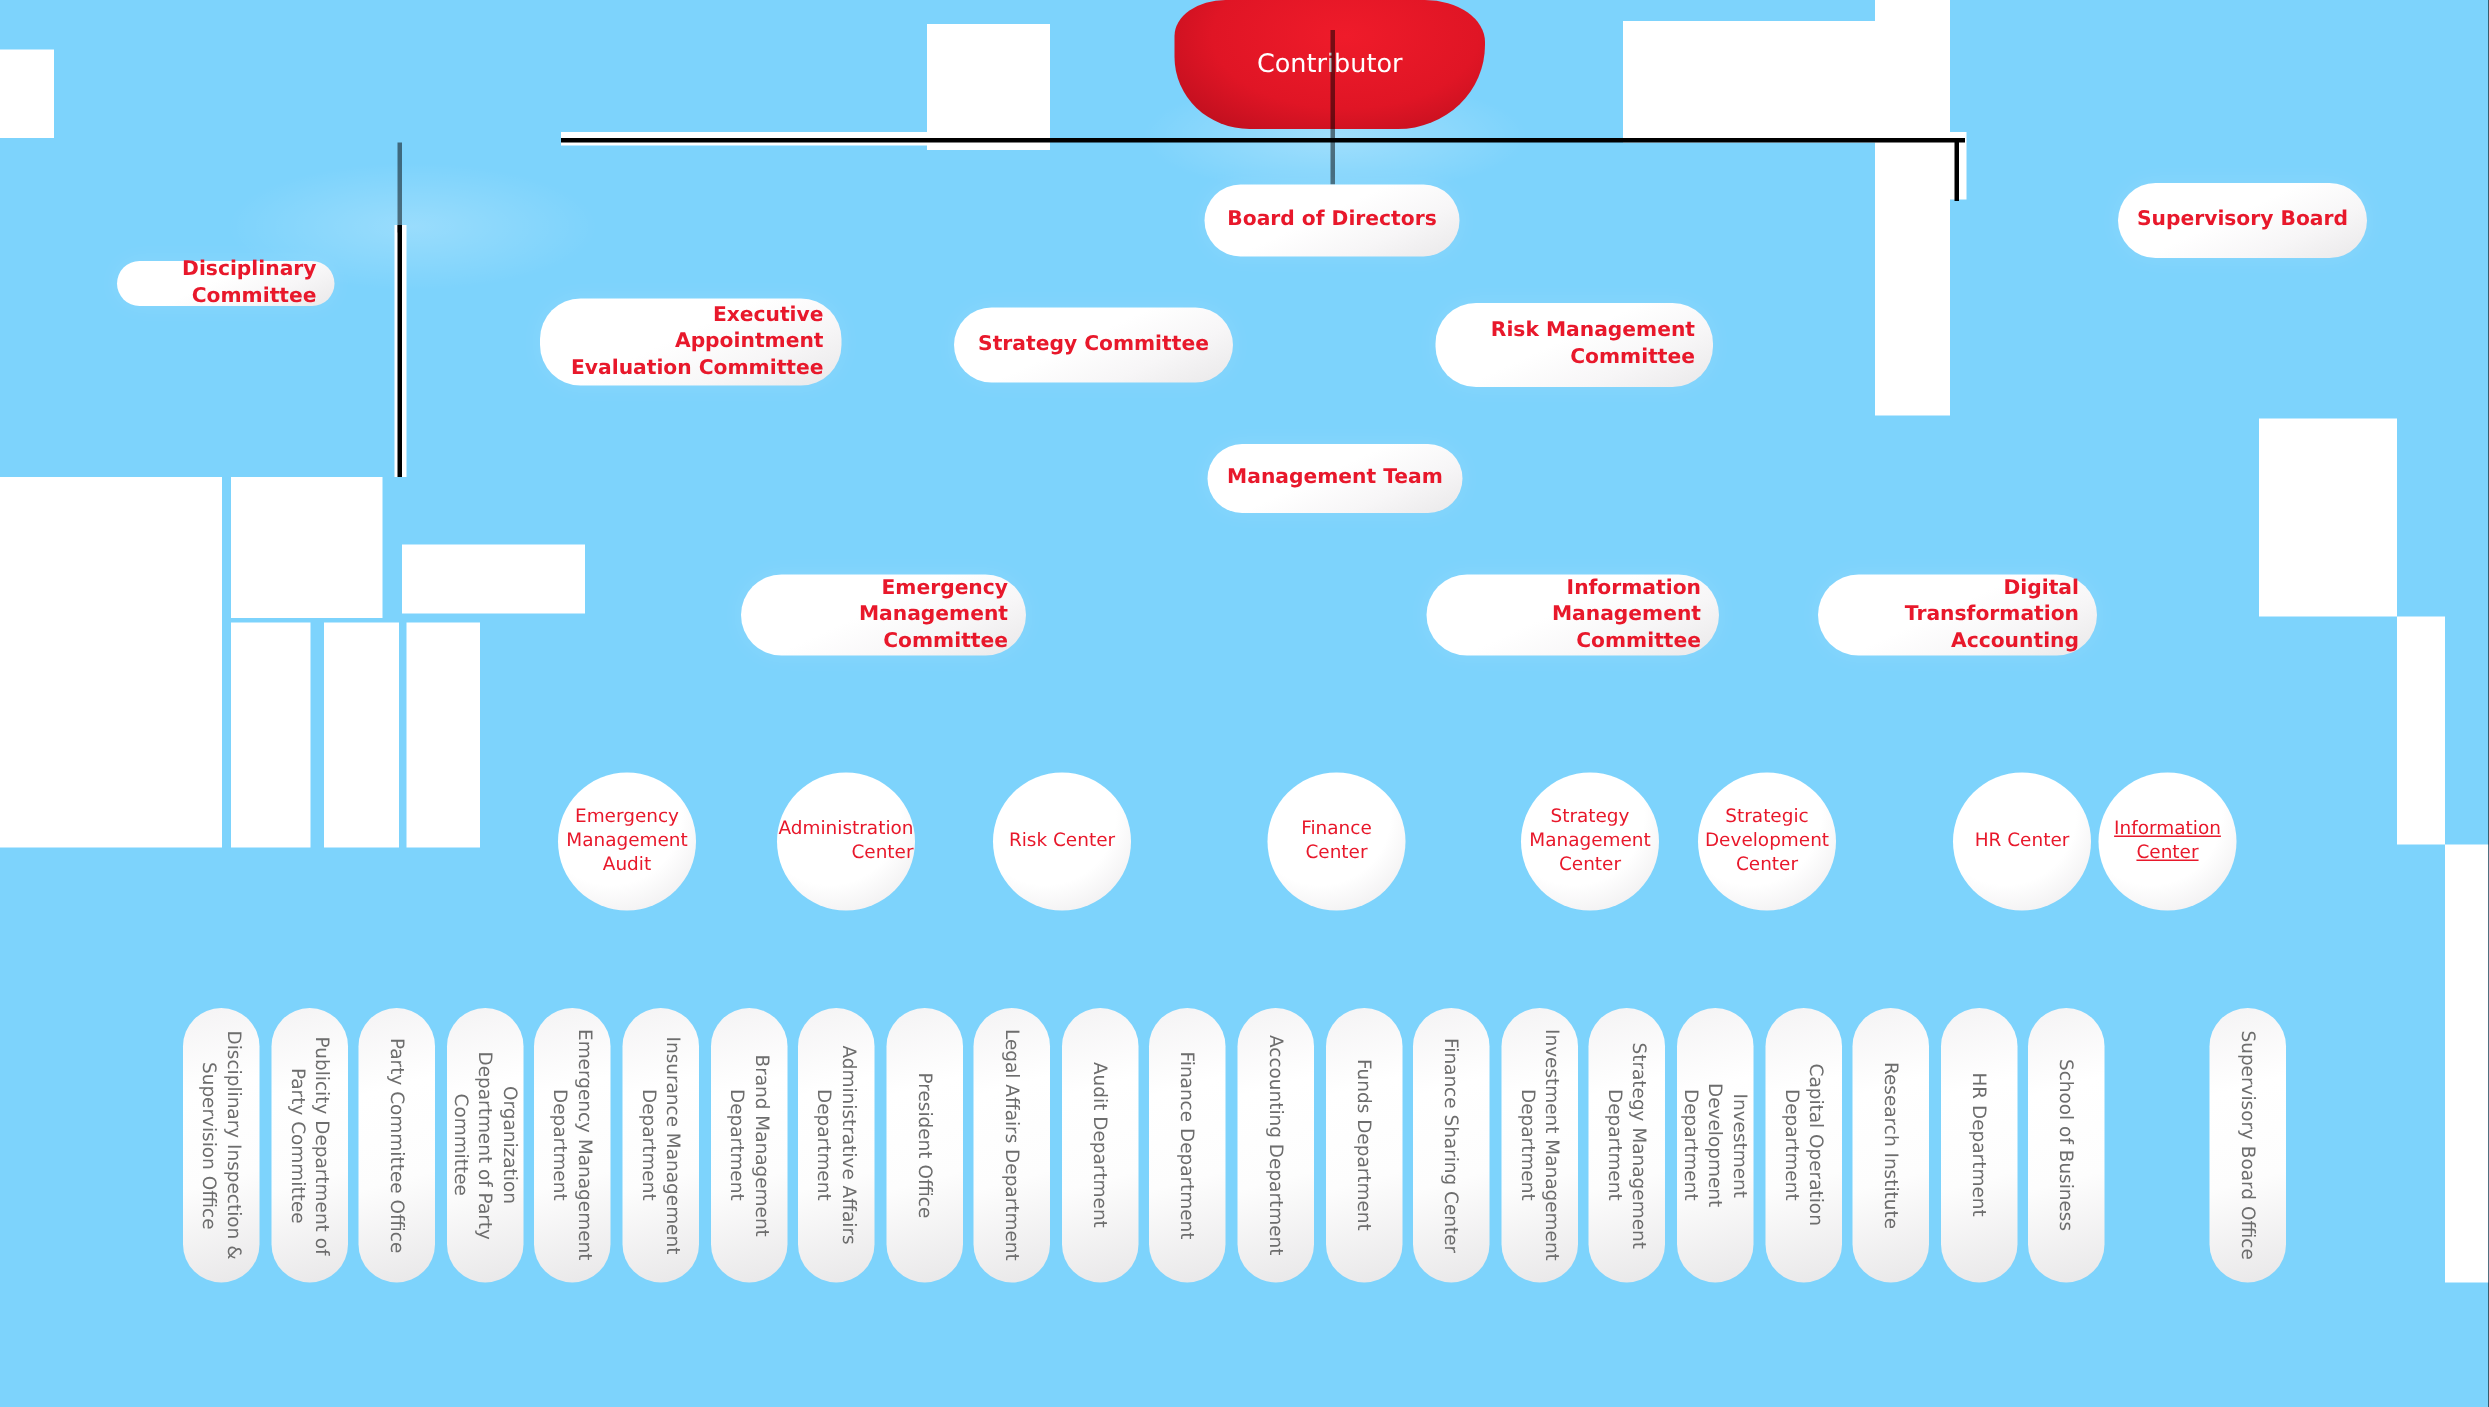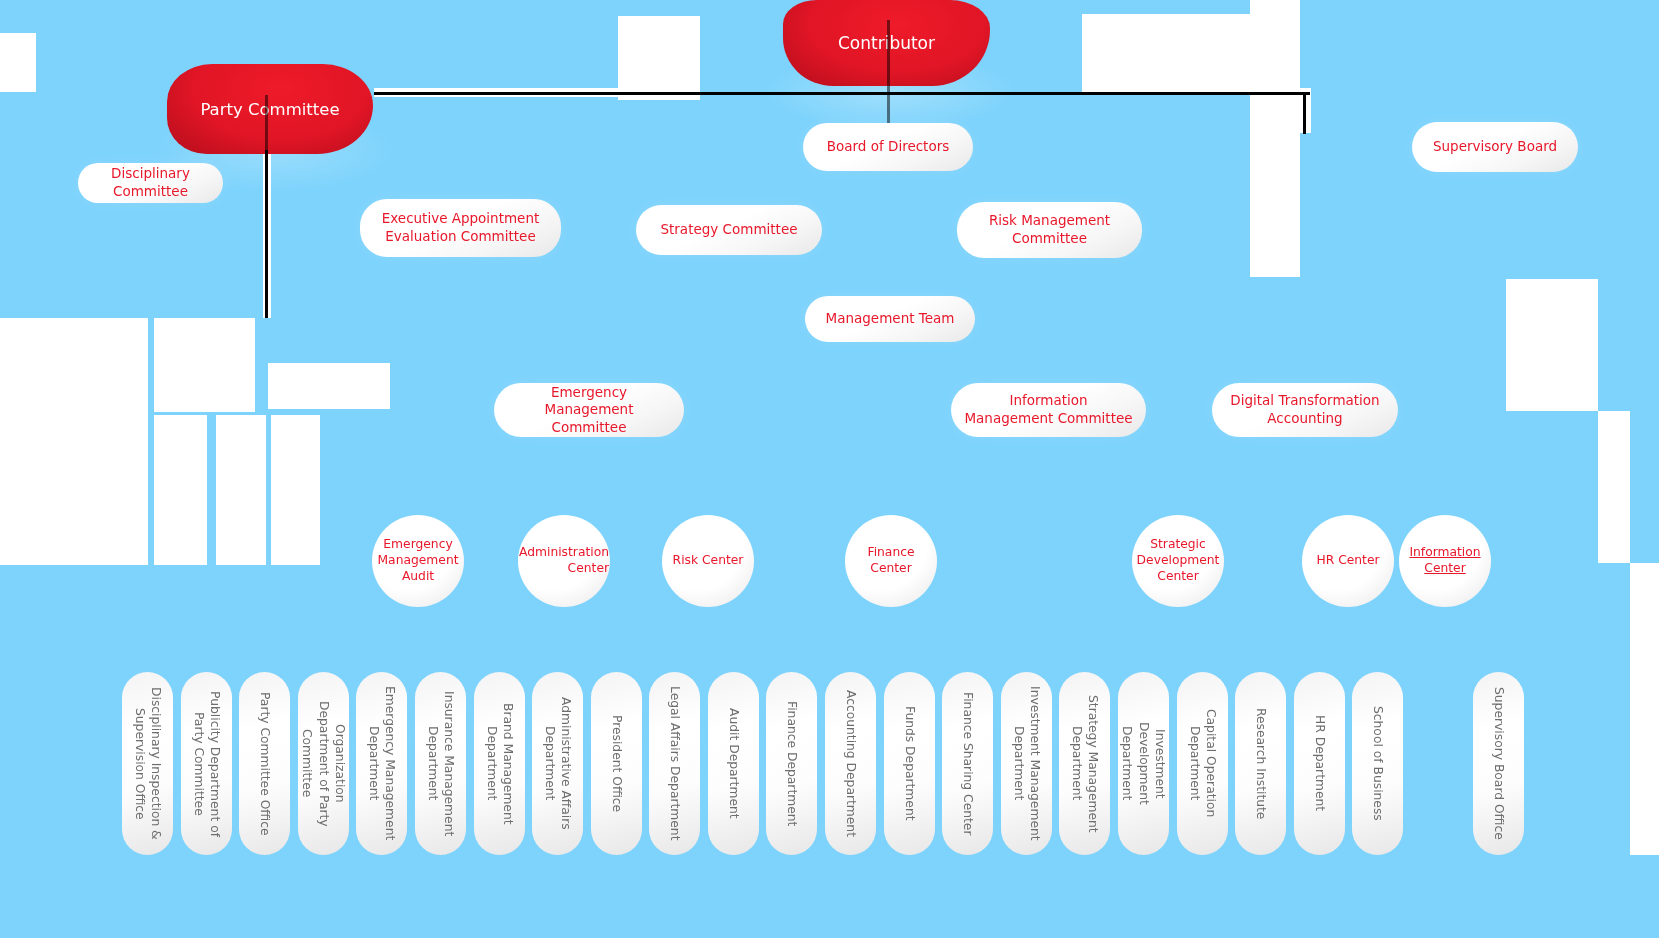--- a/index.html
+++ b/index.html
@@ -10,24 +10,25 @@
   .patch{position:absolute;background:#fff;z-index:1;}
   .glow{position:absolute;z-index:1;pointer-events:none;}
   .blob{
     position:absolute;z-index:2;display:flex;align-items:center;justify-content:center;
     color:#fff;text-align:center;
     background:radial-gradient(ellipse at 55% 28%, #ef1b2a 0%, #e01525 55%, #b30d1c 100%);
   }
   .cline{position:absolute;background:#000;z-index:3;}
   .pill{
     position:absolute;z-index:4;display:flex;align-items:center;justify-content:center;
-    text-align:center;border-radius:27px;color:#e8182b;font-size:13.5px;line-height:1.3;
+    text-align:right;border-radius:27px;color:#e8182b;font-size:13.5px;line-height:1.3;
     padding:2px 12px;box-sizing:border-box;
     background:linear-gradient(155deg,#ffffff 45%,#f7f6f7 72%,#e9e8e9 100%);
     box-shadow:0 0 14px rgba(255,255,255,0.10);
+    font-weight:bold;
   }
   .circle{
     position:absolute;z-index:4;width:92px;height:92px;border-radius:50%;
     display:flex;align-items:center;justify-content:center;text-align:center;
     color:#e8182b;font-size:12.3px;line-height:1.28;padding:6px;box-sizing:border-box;
     background:radial-gradient(circle at 38% 30%,#ffffff 55%,#f1f0f1 82%,#e2e1e2 100%);
   }
   .dept{
     position:absolute;z-index:4;top:672px;width:51px;height:183px;border-radius:26px;
     writing-mode:vertical-rl;text-orientation:mixed;
@@ -57,31 +58,28 @@
   <div class="patch" style="left:271px;top:415px;width:49px;height:150px;"></div>
   <div class="patch" style="left:1598px;top:411px;width:32px;height:152px;"></div>
   <div class="patch" style="left:1630px;top:563px;width:29px;height:292px;"></div>
 
   <div class="glow" style="left:760px;top:52px;width:260px;height:78px;background:radial-gradient(ellipse at center,rgba(255,255,255,0.28) 0%,rgba(255,255,255,0.10) 45%,rgba(255,255,255,0) 70%);"></div>
   <div class="glow" style="left:150px;top:108px;width:250px;height:86px;background:radial-gradient(ellipse at center,rgba(255,255,255,0.22) 0%,rgba(255,255,255,0.08) 45%,rgba(255,255,255,0) 70%);"></div>
 
   <div class="blob" style="left:783px;top:0;width:207px;height:86px;font-size:17px;border-radius:34px 40px 58px 50px / 24px 28px 56px 48px;">
     <span>Contributor</span>
   </div>
-  <div class="blob" style="left:167px;top:64px;width:206px;height:90px;font-size:16.5px;border-radius:50px 56px 62px 44px / 42px 46px 54px 40px;">
-    <span>Party Committee</span>
-  </div>
 
   <div class="cline" style="left:374px;top:92px;width:936px;height:3px;"></div>
   <div class="cline" style="left:1303px;top:92px;width:3px;height:42px;"></div>
   <div class="cline" style="left:887px;top:20px;width:3px;height:103px;background:rgba(0,0,0,0.5);"></div>
   <div class="cline" style="left:265px;top:95px;width:3px;height:60px;background:rgba(0,0,0,0.5);"></div>
   <div class="cline" style="left:265px;top:150px;width:3px;height:168px;"></div>
 
-  <div class="pill" style="left:78px;top:163px;width:145px;height:40px;">
+  <div class="pill" style="left:78px;top:174px;width:145px;height:30px;">
     <span>Disciplinary Committee</span>
   </div>
   <div class="pill" style="left:803px;top:123px;width:170px;height:48px;">
     <span>Board of Directors</span>
   </div>
   <div class="pill" style="left:360px;top:199px;width:201px;height:58px;">
     <span>Executive Appointment Evaluation Committee</span>
   </div>
 
   <div class="pill" style="left:1412px;top:122px;width:166px;height:50px;">
@@ -113,20 +111,23 @@
   </div>
   <div class="circle" style="left:518px;top:515px;text-align:right;">
     <span>Administration Center</span>
   </div>
   <div class="circle" style="left:662px;top:515px;">
     <span>Risk Center</span>
   </div>
   <div class="circle" style="left:845px;top:515px;">
     <span>Finance Center</span>
   </div>
+  <div class="circle" style="left:1014px;top:515px;">
+    <span>Strategy Management Center</span>
+  </div>
   <div class="circle" style="left:1132px;top:515px;">
     <span>Strategic Development Center</span>
   </div>
   <div class="circle" style="left:1302px;top:515px;">
     <span>HR Center</span>
   </div>
   <div class="circle" style="left:1399px;top:515px;text-decoration:underline;">
     <span>Information Center</span>
   </div>
 

